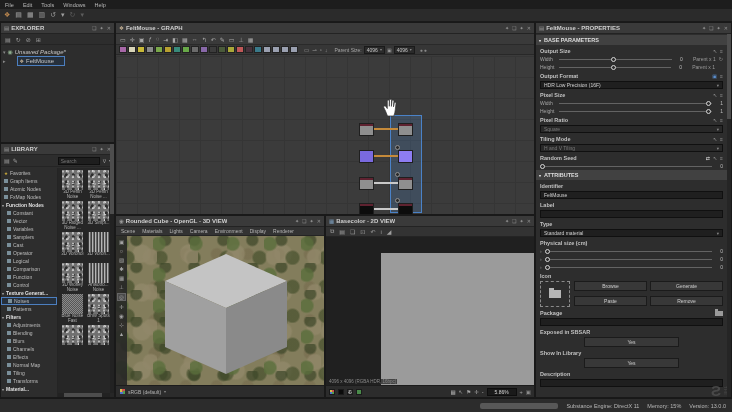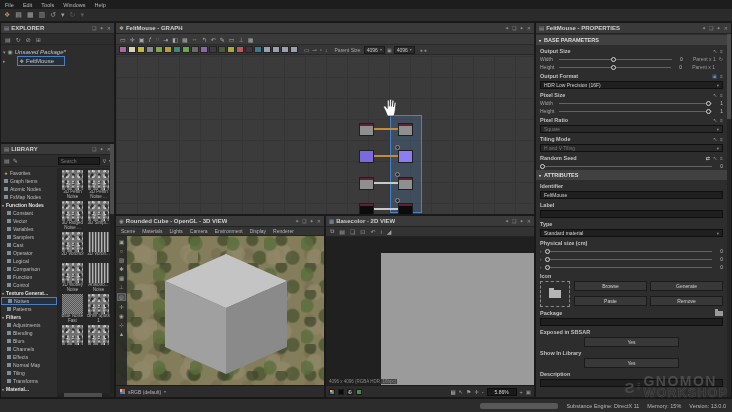--- a/index.html
+++ b/index.html
@@ -809,24 +809,20 @@
 
     </div>
     <div class="pscroll">
         <div class="vthumb"></div>
       </div>
   </div>
 
   <div id="watermark">
     <span id="wmswirl">Ƨ</span>
     <span id="wmthe">THE</span>
-    <span class="wmcol">
-      <span id="wm1">GNOMON</span>
-      <span id="wm2">WORKSHOP</span>
-    </span>
   </div>
 
   <div id="statusbar">
     <span class="spill"></span>
     <span>Substance Engine: DirectX 11</span>
     <span>Memory: 15%</span>
     <span>Version: 13.0.0</span>
   </div>
 
 </div>

